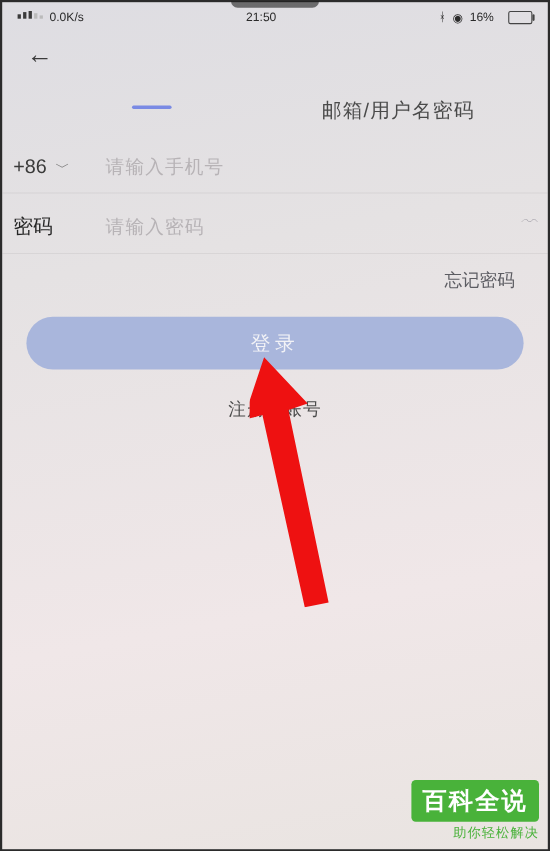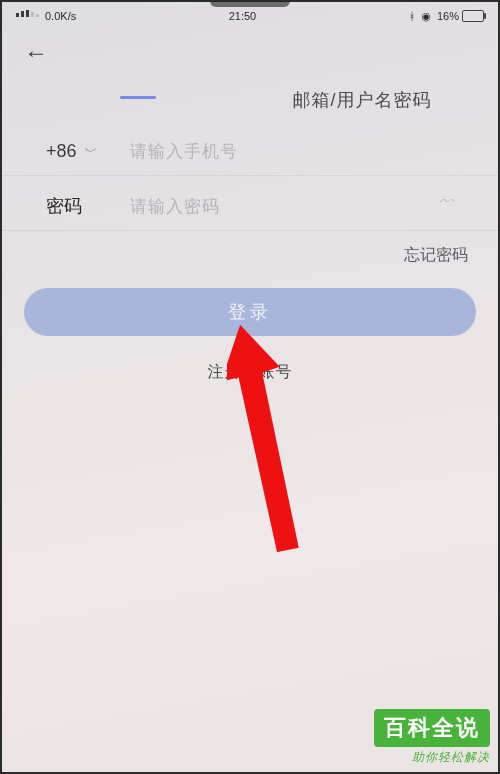--- a/index.html
+++ b/index.html
@@ -40,21 +40,21 @@
   }
   .dots span{
     width:3px; background:#3a3a3a; display:inline-block;
   }
   .dots span:nth-child(1){height:4px}
   .dots span:nth-child(2){height:6px}
   .dots span:nth-child(3){height:7px}
   .dots span:nth-child(4){height:5px;background:#bbb}
   .dots span:nth-child(5){height:3px;background:#bbb}
   .batt {
-    display:inline-flex; align-items:center; gap:3px;
+    display:inline-flex; align-items:center; gap:13px;
   }
   .batt-shell{
     width:20px; height:10px; border:1px solid #444; border-radius:2px; position:relative;
   }
   .batt-shell::after{content:"";position:absolute;right:-3px;top:2px;width:2px;height:6px;background:#444;border-radius:1px;}
   .batt-fill{height:100%; width:16%; background:#444;}
   
   .backrow{
     padding: 6px 22px 0;
   }
@@ -86,21 +86,21 @@
     width:36px;
     height:3px;
     background:#7a8ae4;
     border-radius:2px;
   }
   .tab .underline{display:none;}
   
   .field{
     display:flex;
     align-items:center;
-    padding: 18px 44px 12px;
+    padding: 18px 10px 12px;
     border-bottom:1px solid rgba(120,120,120,0.12);
     gap:14px;
   }
   .field .label{
     width:70px;
     color:#262626;
     font-size:18px;
   }
   .field .cc{
     color:#3a3a3a;
@@ -183,21 +183,20 @@
     font-size:22px;
     font-weight:700;
     padding:4px 10px;
     border-radius:4px;
     letter-spacing:2px;
   }
   .wm-sub{
     color:#49b23a;
     font-size:12px;
     margin-top:2px;
-    font-style:italic;
     letter-spacing:1px;
   }
   .speaker{
     position:absolute;
     top:-1px; left:50%; transform:translateX(-50%);
     width:80px; height:6px;
     background:#1e1e1e;
     border-radius:0 0 6px 6px;
     opacity:.6;
   }

